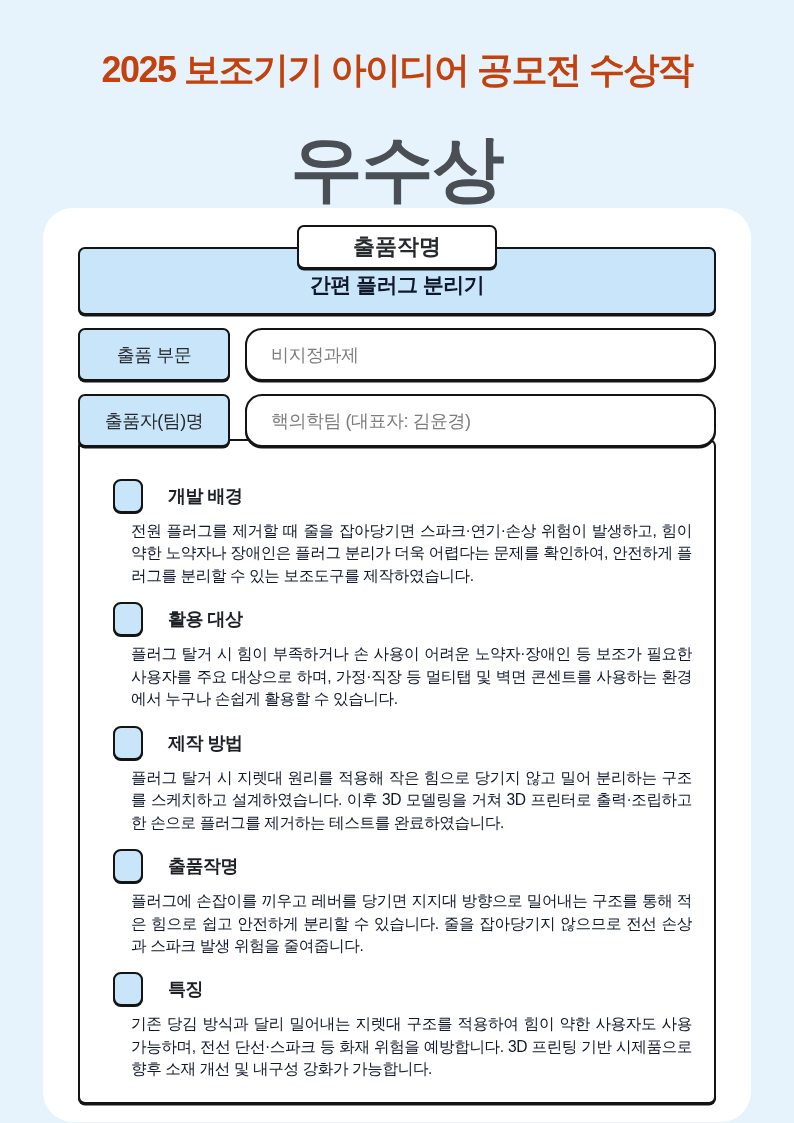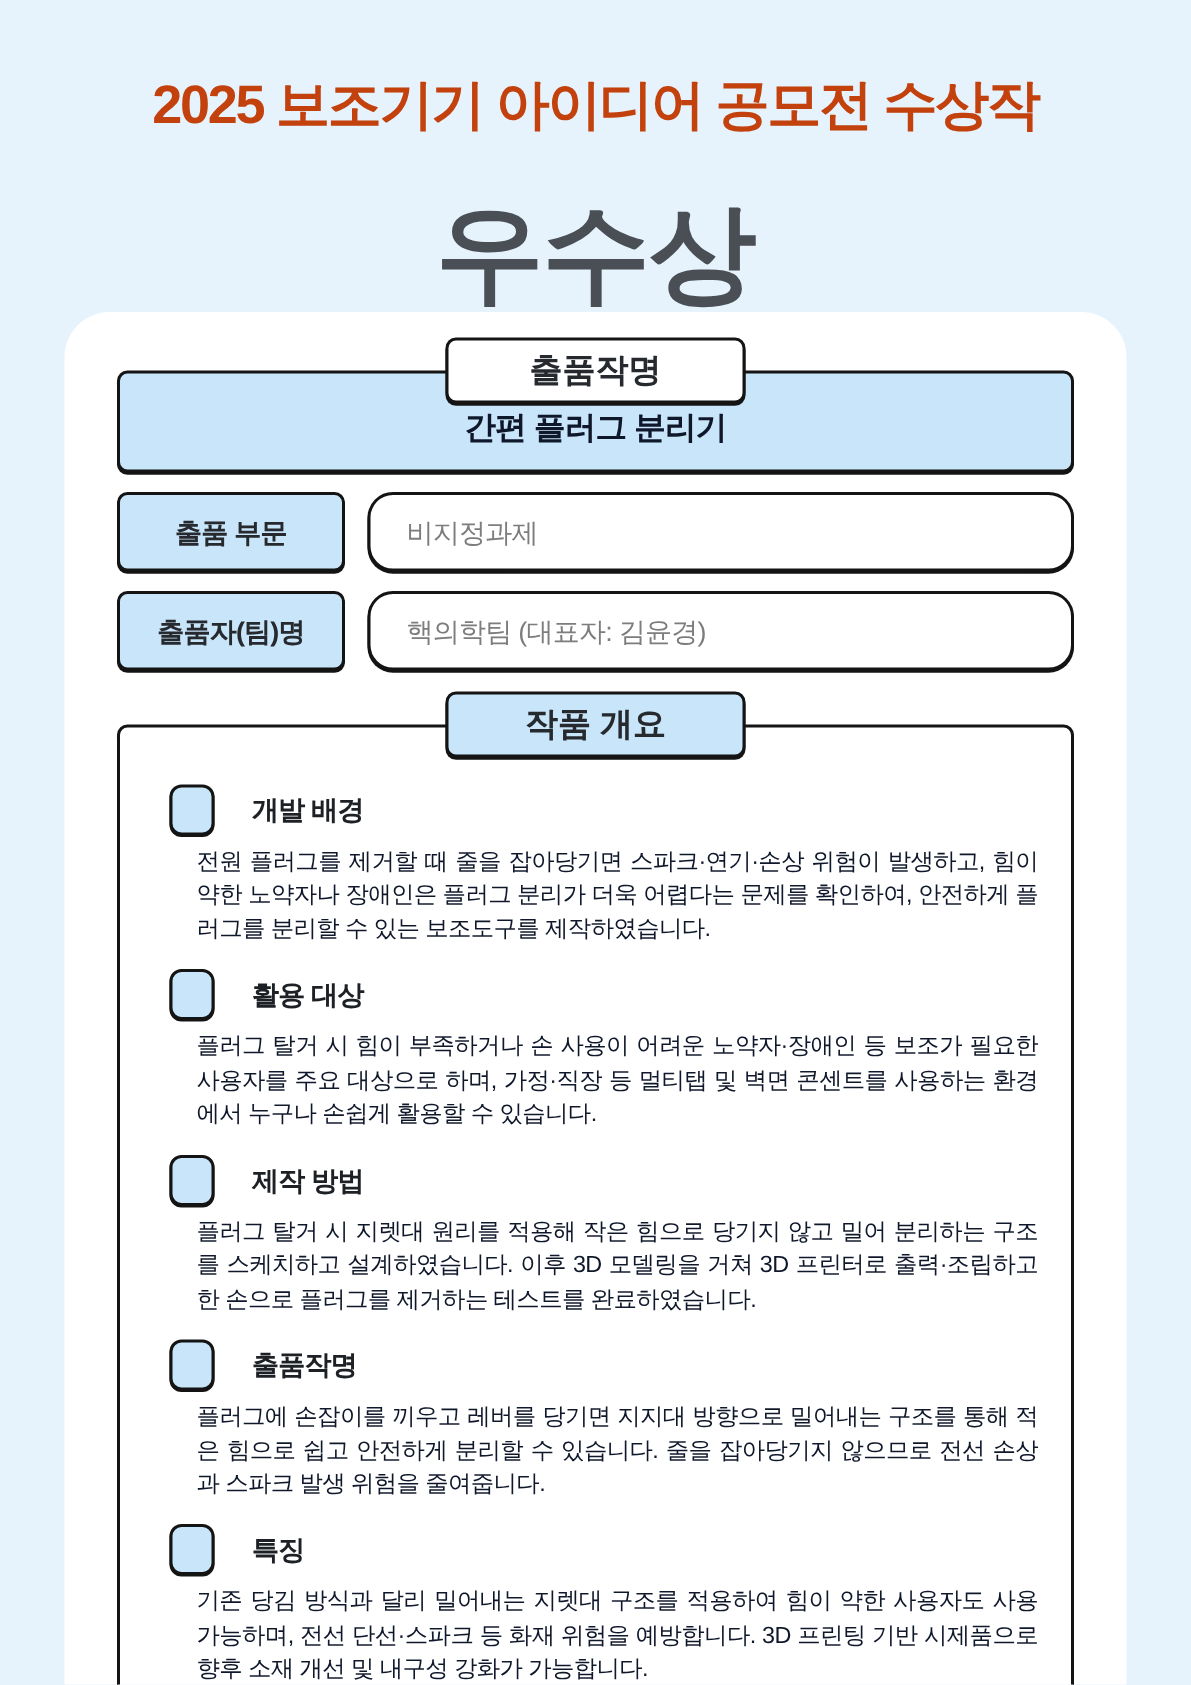--- a/index.html
+++ b/index.html
@@ -50,21 +50,21 @@
     font-size:21px; font-weight:700; color:#0f172a; letter-spacing:-0.5px;
   }
   .field-row{ display:flex; gap:15px; margin-top:13px; }
   .field-label{
     width:152px; height:53px; flex:0 0 auto;
     background:#C9E5F9;
     border:2.5px solid #141414; border-radius:7px;
     box-shadow:0 1.5px 0 #141414;
     box-sizing:border-box;
     display:flex; align-items:center; justify-content:center;
-    font-size:18px; font-weight:700; color:#26292e; letter-spacing:-0.5px;
+    font-size:18px; font-weight:400; color:#26292e; letter-spacing:-0.5px;
   }
   .field-value{
     flex:1; height:53px;
     background:#FFFFFF;
     border:2.5px solid #141414; border-radius:17px;
     box-shadow:0 1.5px 0 #141414;
     box-sizing:border-box;
     display:flex; align-items:center;
     padding-left:24px;
     font-size:18px; color:#7d7d7d; letter-spacing:-0.5px;
@@ -116,21 +116,20 @@
     <div class="field-label">출품 부문</div>
     <div class="field-value">비지정과제</div>
   </div>
 
   <div class="field-row">
     <div class="field-label">출품자(팀)명</div>
     <div class="field-value">핵의학팀 (대표자: 김윤경)</div>
   </div>
 
   <div class="overview-wrap">
-    <div class="tab blue">작품 개요</div>
     <div class="overview-box">
 
       <div class="section">
         <div class="section-head">
           <span class="chk"></span>
           <span class="section-heading">개발 배경</span>
         </div>
         <p class="section-body">전원 플러그를 제거할 때 줄을 잡아당기면 스파크·연기·손상 위험이 발생하고, 힘이 약한 노약자나 장애인은 플러그 분리가 더욱 어렵다는 문제를 확인하여, 안전하게 플러그를 분리할 수 있는 보조도구를 제작하였습니다.</p>
       </div>
 

